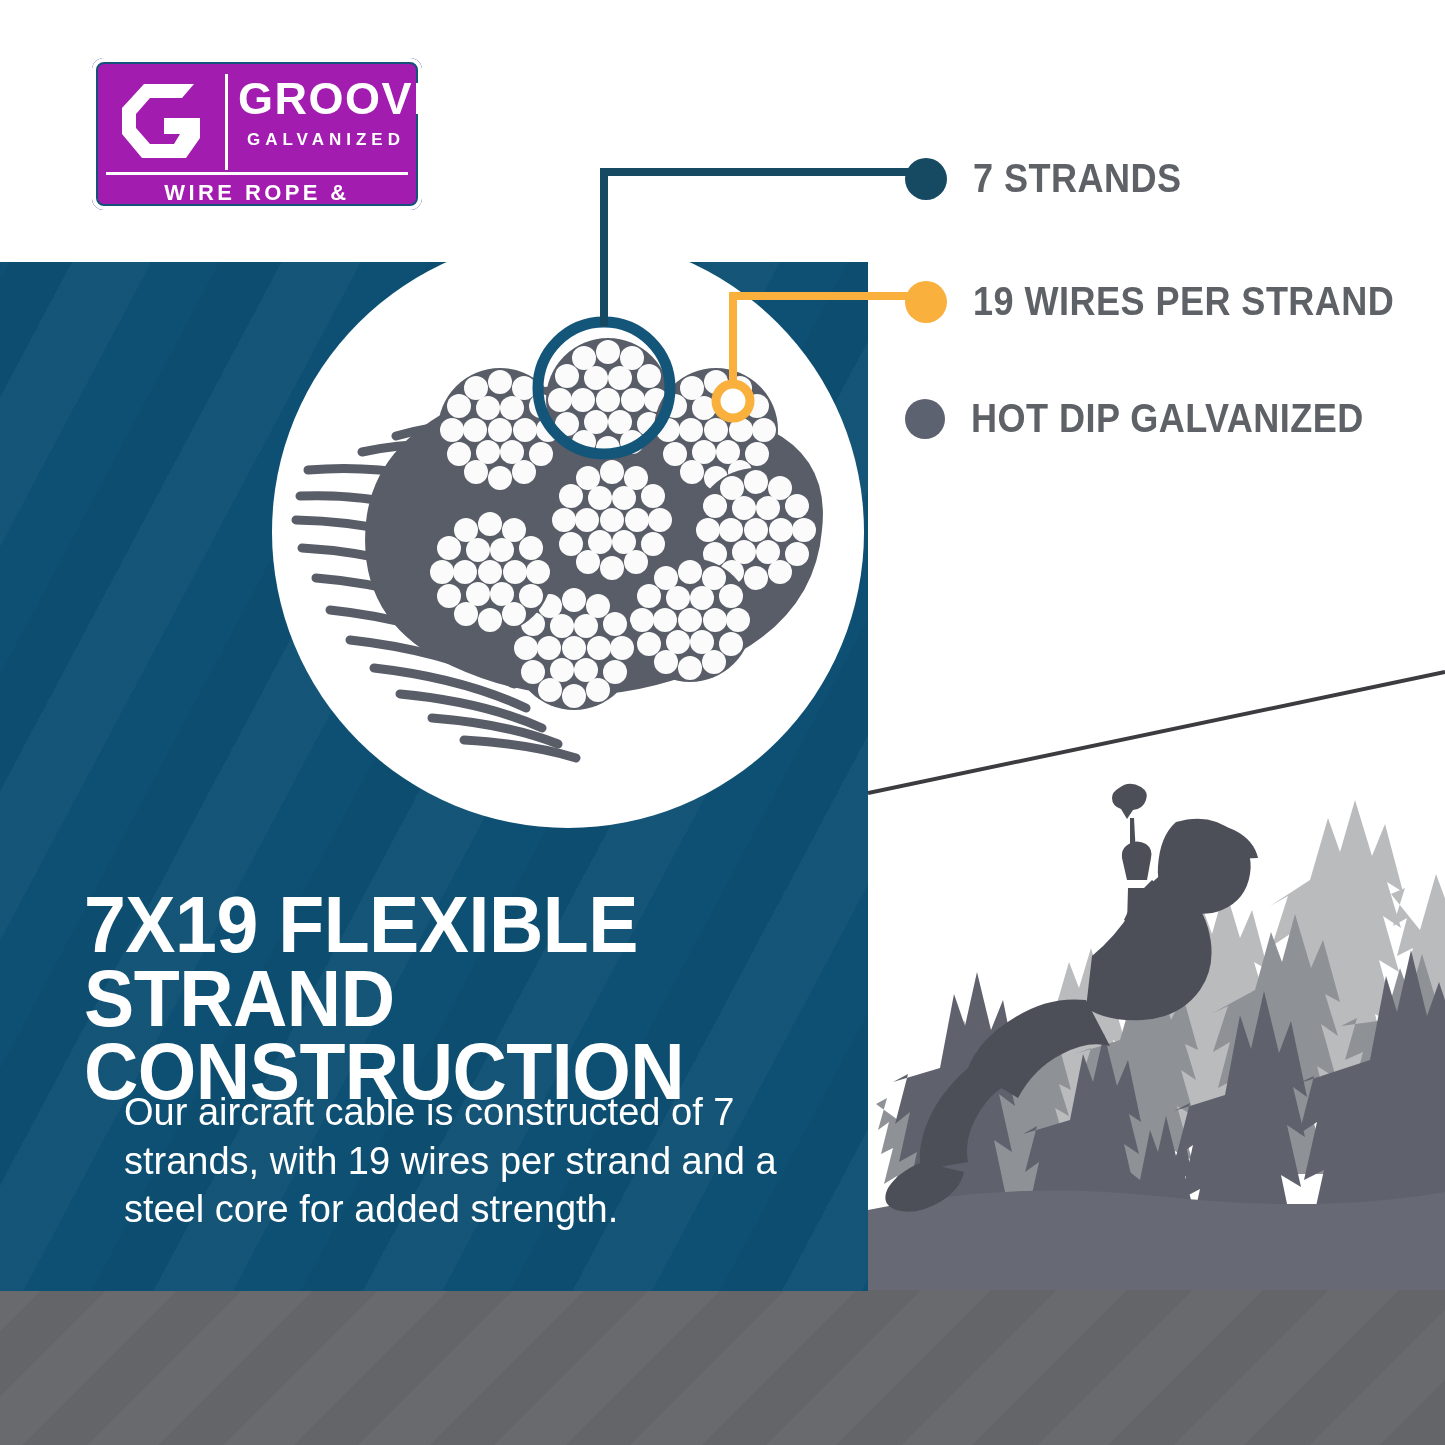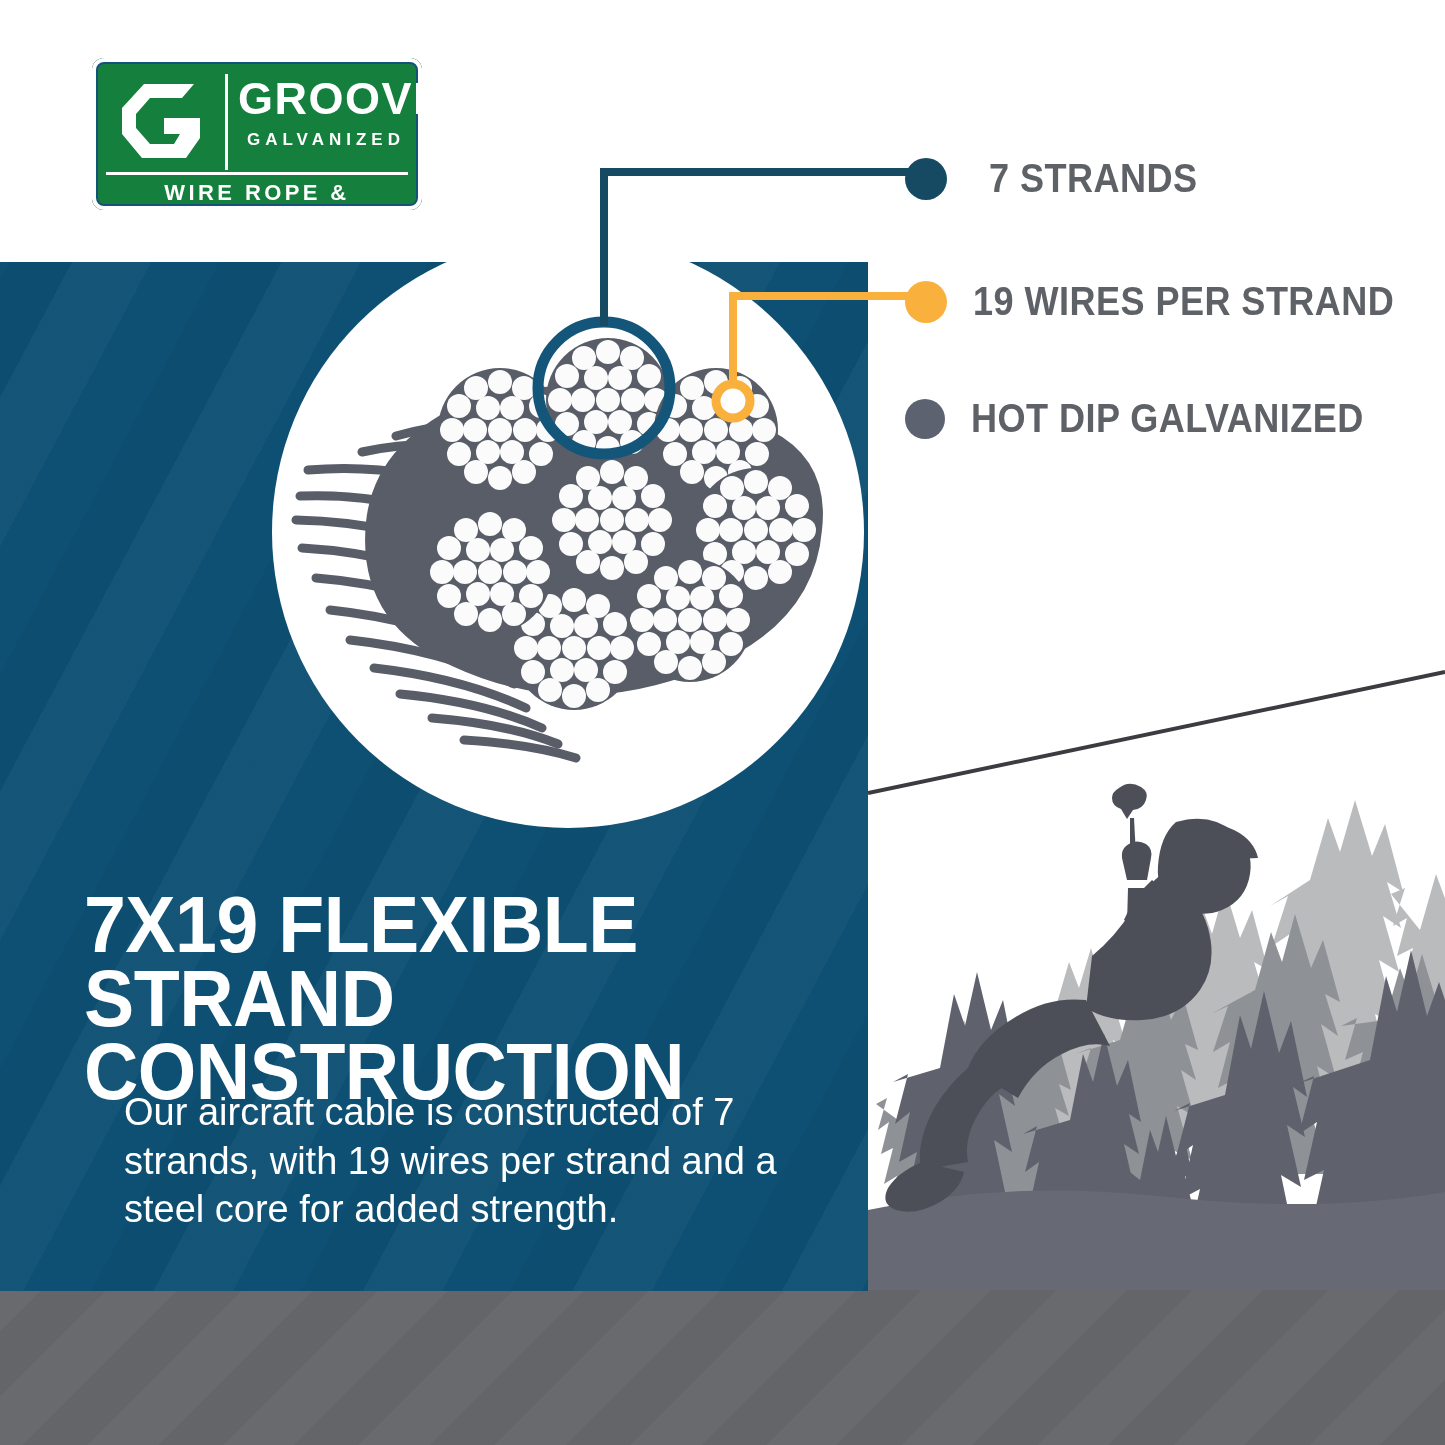--- a/index.html
+++ b/index.html
@@ -24,21 +24,21 @@
       rgba(255,255,255,0.000) 0px, rgba(255,255,255,0.000) 60px,
       rgba(255,255,255,0.030) 60px, rgba(255,255,255,0.030) 130px,
       rgba(0,0,0,0.030) 130px, rgba(0,0,0,0.030) 185px);}
 
   
   .white-disc{position:absolute;left:272px;top:236px;width:592px;height:592px;
     border-radius:50%;background:#ffffff;}
 
   
   .logo{position:absolute;left:92px;top:58px;width:330px;height:152px;
-    background:#15803d;border-radius:12px;
+    background:#a21caf;border-radius:12px;
     box-shadow:0 0 0 4px #ffffff inset, 0 0 0 6px #14527a inset;
     padding:0;box-sizing:border-box;}
   .logo-inner{position:absolute;inset:10px;}
   .logo-divider{position:absolute;left:123px;top:6px;width:3px;height:96px;background:#ffffff;}
   .logo-rule{position:absolute;left:4px;top:104px;width:302px;height:3px;background:#ffffff;}
   .logo-g{position:absolute;left:18px;top:14px;width:92px;height:78px;}
   .logo-word{position:absolute;left:136px;top:8px;width:175px;
     color:#ffffff;font-weight:800;font-size:45px;line-height:45px;
     letter-spacing:1.5px;transform:scaleX(1.0);font-family:"Liberation Sans",sans-serif;}
   .logo-sub{position:absolute;left:136px;top:62px;width:176px;text-align:center;
@@ -46,21 +46,21 @@
   .logo-tag{position:absolute;left:4px;top:112px;width:302px;text-align:center;
     color:#ffffff;font-weight:700;font-size:22px;letter-spacing:3.4px;}
 
   
   .callout{position:absolute;display:flex;align-items:center;}
   .callout .dot{border-radius:50%;flex:0 0 auto;}
   .callout .label{margin-left:26px;color:#5e6166;font-weight:700;
     font-size:41px;letter-spacing:0.5px;white-space:nowrap;
     transform:scaleX(0.88);transform-origin:left center;}
 
-  #callout-1{left:905px;top:155px;gap:16px;}
+  #callout-1{left:905px;top:155px;}
   #callout-1 .dot{width:42px;height:42px;background:#164a63;}
   #callout-2{left:905px;top:278px;}
   #callout-2 .dot{width:42px;height:42px;background:#f9b03c;}
   #callout-3{left:905px;top:395px;}
   #callout-3 .dot{width:40px;height:40px;background:#5c6270;}
 
   
   .title{position:absolute;left:84px;top:888px;width:760px;
     color:#ffffff;font-weight:800;font-size:80px;line-height:0.92;
     letter-spacing:-0.5px;transform:scaleX(0.94);transform-origin:left top;}

